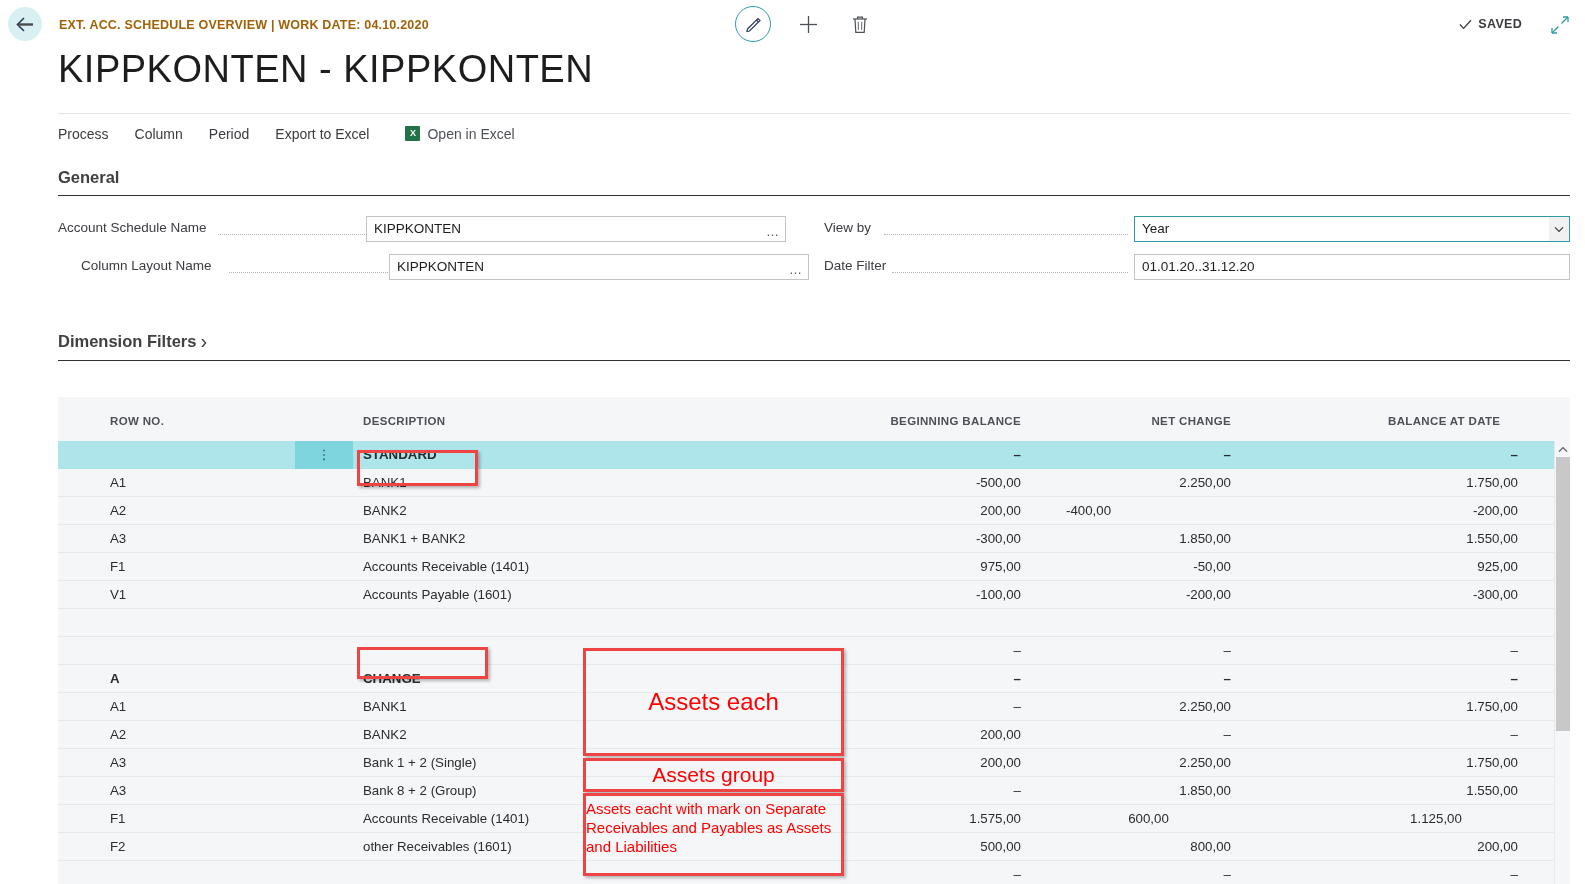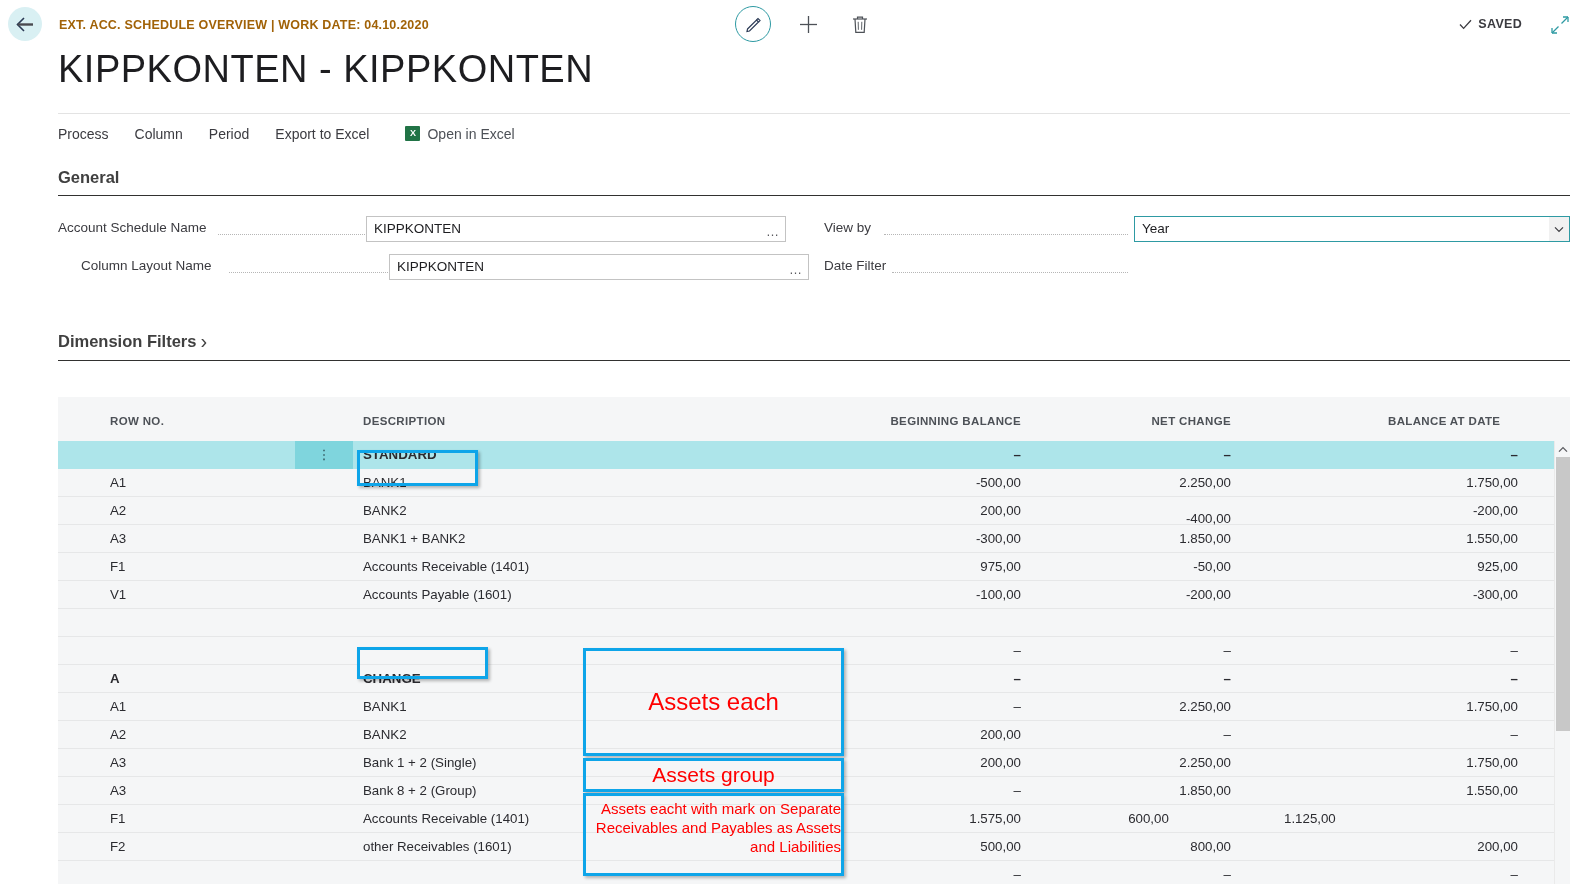--- a/index.html
+++ b/index.html
@@ -192,25 +192,25 @@
   }
   .vscroll-thumb {
     position: absolute; top: 16px; left: 1px;
     width: 14px; height: 274px;
     background: #c8c8c8; cursor: pointer;
   }
 
   
   .anno {
     position: absolute;
-    border: 3px solid #0ea5e9;
+    border: 3px solid #ef4444;
     box-shadow: 2px 2px 3px rgba(0,0,0,.28);
     color: #ff0000;
     display: flex; align-items: center; justify-content: center;
-    text-align: right;
+    text-align: left;
     background: transparent;
     pointer-events: none;
     font-family: "Liberation Sans", sans-serif;
   }
   .anno-outline { color: transparent; }
   #anno-standard { left: 357px; top: 450px; width: 121px; height: 36px; }
   #anno-assets   { left: 357px; top: 647px; width: 131px; height: 32px; }
   #anno-each     { left: 583px; top: 648px; width: 261px; height: 108px;
                    font-size: 24px; }
   #anno-group    { left: 583px; top: 758px; width: 261px; height: 34px;
@@ -317,20 +317,23 @@
       <svg width="10" height="7" viewBox="0 0 10 7">
           <path d="M1 1.4 L5 5.4 L9 1.4" fill="none" stroke="#3b3b40" stroke-width="1.2"></path>
         </svg>
     </span>
   </div>
 </div>
 
 <div class="field-row" style="left:824px; top:254px; width:746px;">
   <div class="field-label">Date Filter</div>
   <div class="dotfill" style="left:68px; width:236px;"></div>
+  <div class="field-input" style="left:310px; width:436px;">
+    <span>01.01.20..31.12.20</span>
+  </div>
 </div>
 
 <div class="sec-head" id="dim-head">
   <span>Dimension Filters</span>
   <span style="font-size:20px;font-weight:400;">›</span>
 </div>
 <div class="sec-rule" id="dim-rule"></div>
 
 <div class="grid-wrap">
 
@@ -357,21 +360,21 @@
         <div class="cell" style="left:52px;">A1</div>
         <div class="cell" style="left:305px;">BANK1</div>
         <div class="cell num" style="left:763px; width:200px; text-align:right;">-500,00</div>
         <div class="cell num" style="left:1008px; width:165px; text-align:right;">2.250,00</div>
         <div class="cell num" style="left:1250px; width:210px; text-align:right;">1.750,00</div>
       </div>
       <div class="grow">
         <div class="cell" style="left:52px;">A2</div>
         <div class="cell" style="left:305px;">BANK2</div>
         <div class="cell num" style="left:763px; width:200px; text-align:right;">200,00</div>
-        <div class="cell num" style="left:1008px; width:165px; text-align:right;margin-top:8px;">-400,00</div>
+        <div class="cell num" style="left:1008px; width:165px; text-align:left;">-400,00</div>
         <div class="cell num" style="left:1250px; width:210px; text-align:right;">-200,00</div>
       </div>
       <div class="grow">
         <div class="cell" style="left:52px;">A3</div>
         <div class="cell" style="left:305px;">BANK1 + BANK2</div>
         <div class="cell num" style="left:763px; width:200px; text-align:right;">-300,00</div>
         <div class="cell num" style="left:1008px; width:165px; text-align:right;">1.850,00</div>
         <div class="cell num" style="left:1250px; width:210px; text-align:right;">1.550,00</div>
       </div>
       <div class="grow">
@@ -435,21 +438,21 @@
         <div class="cell" style="left:305px;">Bank 8 + 2 (Group)</div>
         <div class="cell num" style="left:763px; width:200px; text-align:right;">–</div>
         <div class="cell num" style="left:1008px; width:165px; text-align:right;">1.850,00</div>
         <div class="cell num" style="left:1250px; width:210px; text-align:right;">1.550,00</div>
       </div>
       <div class="grow">
         <div class="cell" style="left:52px;">F1</div>
         <div class="cell" style="left:305px;">Accounts Receivable (1401)</div>
         <div class="cell num" style="left:763px; width:200px; text-align:right;">1.575,00</div>
         <div class="cell num" style="left:1008px; width:165px; text-align:center;">600,00</div>
-        <div class="cell num" style="left:1226px; width:210px; text-align:left;">1.125,00</div>
+        <div class="cell num" style="left:1273px; width:210px; text-align:center;">1.125,00</div>
       </div>
       <div class="grow">
         <div class="cell" style="left:52px;">F2</div>
         <div class="cell" style="left:305px;">other Receivables (1601)</div>
         <div class="cell num" style="left:763px; width:200px; text-align:right;">500,00</div>
         <div class="cell num" style="left:1008px; width:165px; text-align:right;">800,00</div>
         <div class="cell num" style="left:1250px; width:210px; text-align:right;">200,00</div>
       </div>
       <div class="grow">
         <div class="cell" style="left:52px;"></div>

